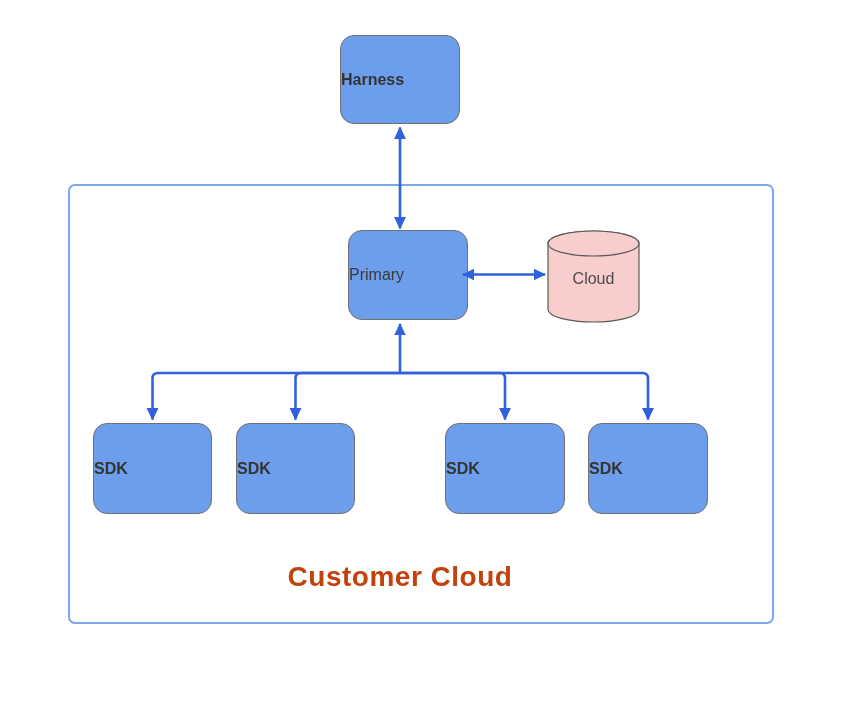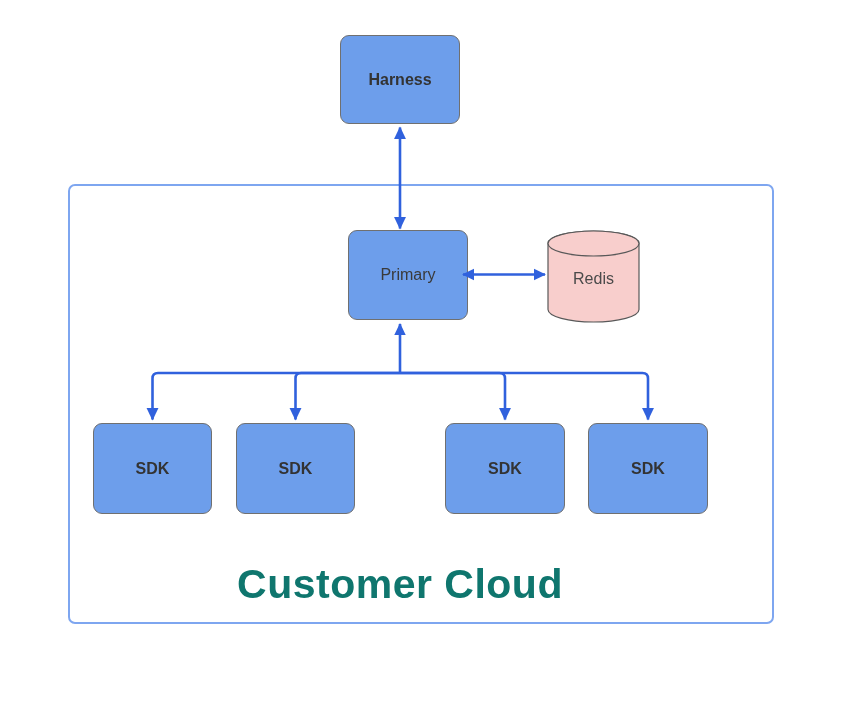--- a/index.html
+++ b/index.html
@@ -17,24 +17,24 @@
     width: 702px; height: 436px;
     border: 2px solid #7ea6f0;
     border-radius: 7px;
     background: #ffffff;
     z-index: 1;
   }
   .node {
     position: absolute;
     background: #6d9eeb;
     border: 1px solid #707070;
-    border-radius: 9px;
+    border-radius: 14px;
     display: flex;
     align-items: center;
-    justify-content: center;
+    justify-content: flex-start;
     font-size: 16px;
     color: #3a3a3a;
     z-index: 3;
     box-sizing: border-box;
   }
   .node.bold { font-weight: bold; color: #333333; }
   .node-harness { left: 340px; top: 35px;  width: 120px; height: 89px; }
   .node-primary { left: 348px; top: 230px; width: 120px; height: 90px; }
   .node-sdk1 { left: 93px;  top: 423px; width: 119px; height: 91px; }
   .node-sdk2 { left: 236px; top: 423px; width: 119px; height: 91px; }
@@ -52,23 +52,23 @@
     width: 93px;
     text-align: center;
     font-size: 16px;
     color: #4a4a4a;
   }
   .cloud-title {
     position: absolute;
     left: 150px; top: 561px;
     width: 500px;
     text-align: center;
-    font-size: 41px;
+    font-size: 28px;
     font-weight: bold;
-    color: #0f766e;
+    color: #c2410c;
     letter-spacing: 0.5px;
     z-index: 2;
   }
   .edges-layer {
     position: absolute;
     left: 0; top: 0;
     width: 841px; height: 703px;
     z-index: 4;
     pointer-events: none;
   }
@@ -86,21 +86,21 @@
 
   <div class="node node-primary">
     <span>Primary</span>
   </div>
 
   <div class="cylinder-wrap">
     <svg width="93" height="93" viewBox="0 0 93 93">
       <path d="M 1 13.5 L 1 79.5 A 45.5 12.5 0 0 0 92 79.5 L 92 13.5 A 45.5 12.5 0 0 0 1 13.5 Z" fill="#f8cecc" stroke="#595959" stroke-width="1.2"></path>
       <ellipse cx="46.5" cy="13.5" rx="45.5" ry="12.5" fill="#f8cecc" stroke="#595959" stroke-width="1.2"></ellipse>
     </svg>
-    <div class="cylinder-label">Redis</div>
+    <div class="cylinder-label">Cloud</div>
   </div>
 
   <div class="node bold node-sdk1">
     <span>SDK</span>
   </div>
   <div class="node bold node-sdk2">
     <span>SDK</span>
   </div>
   <div class="node bold node-sdk3">
     <span>SDK</span>

